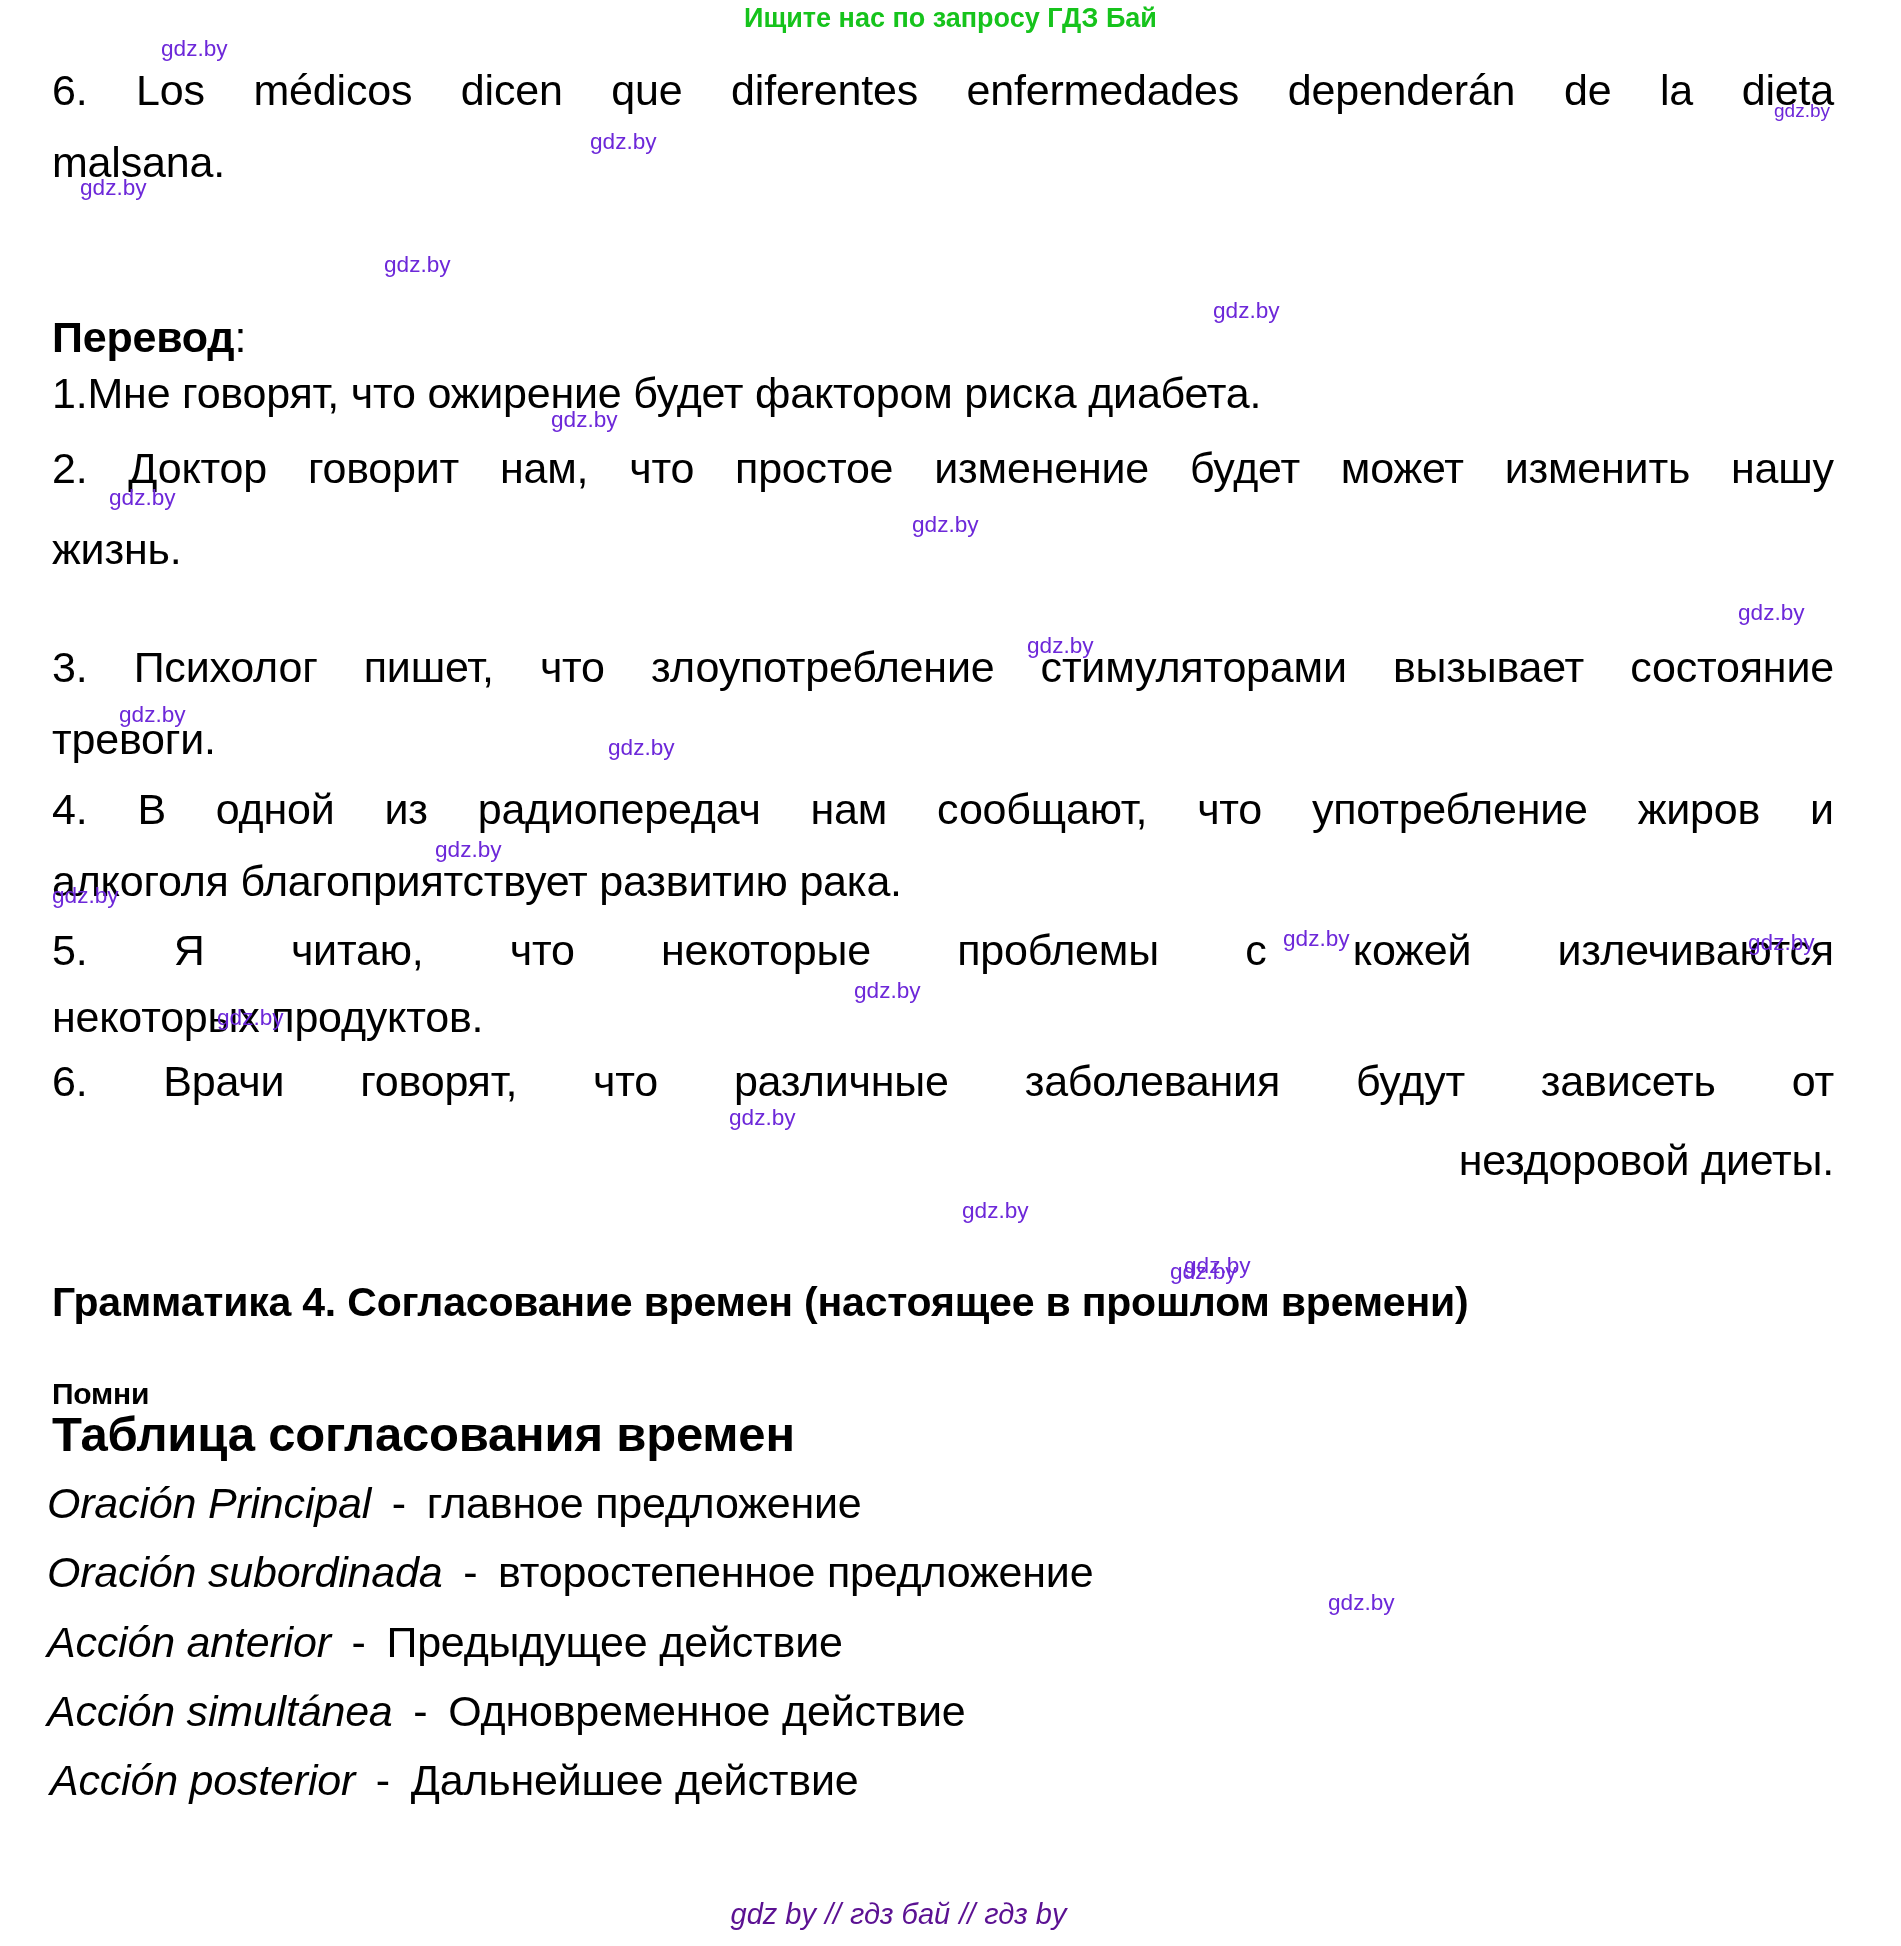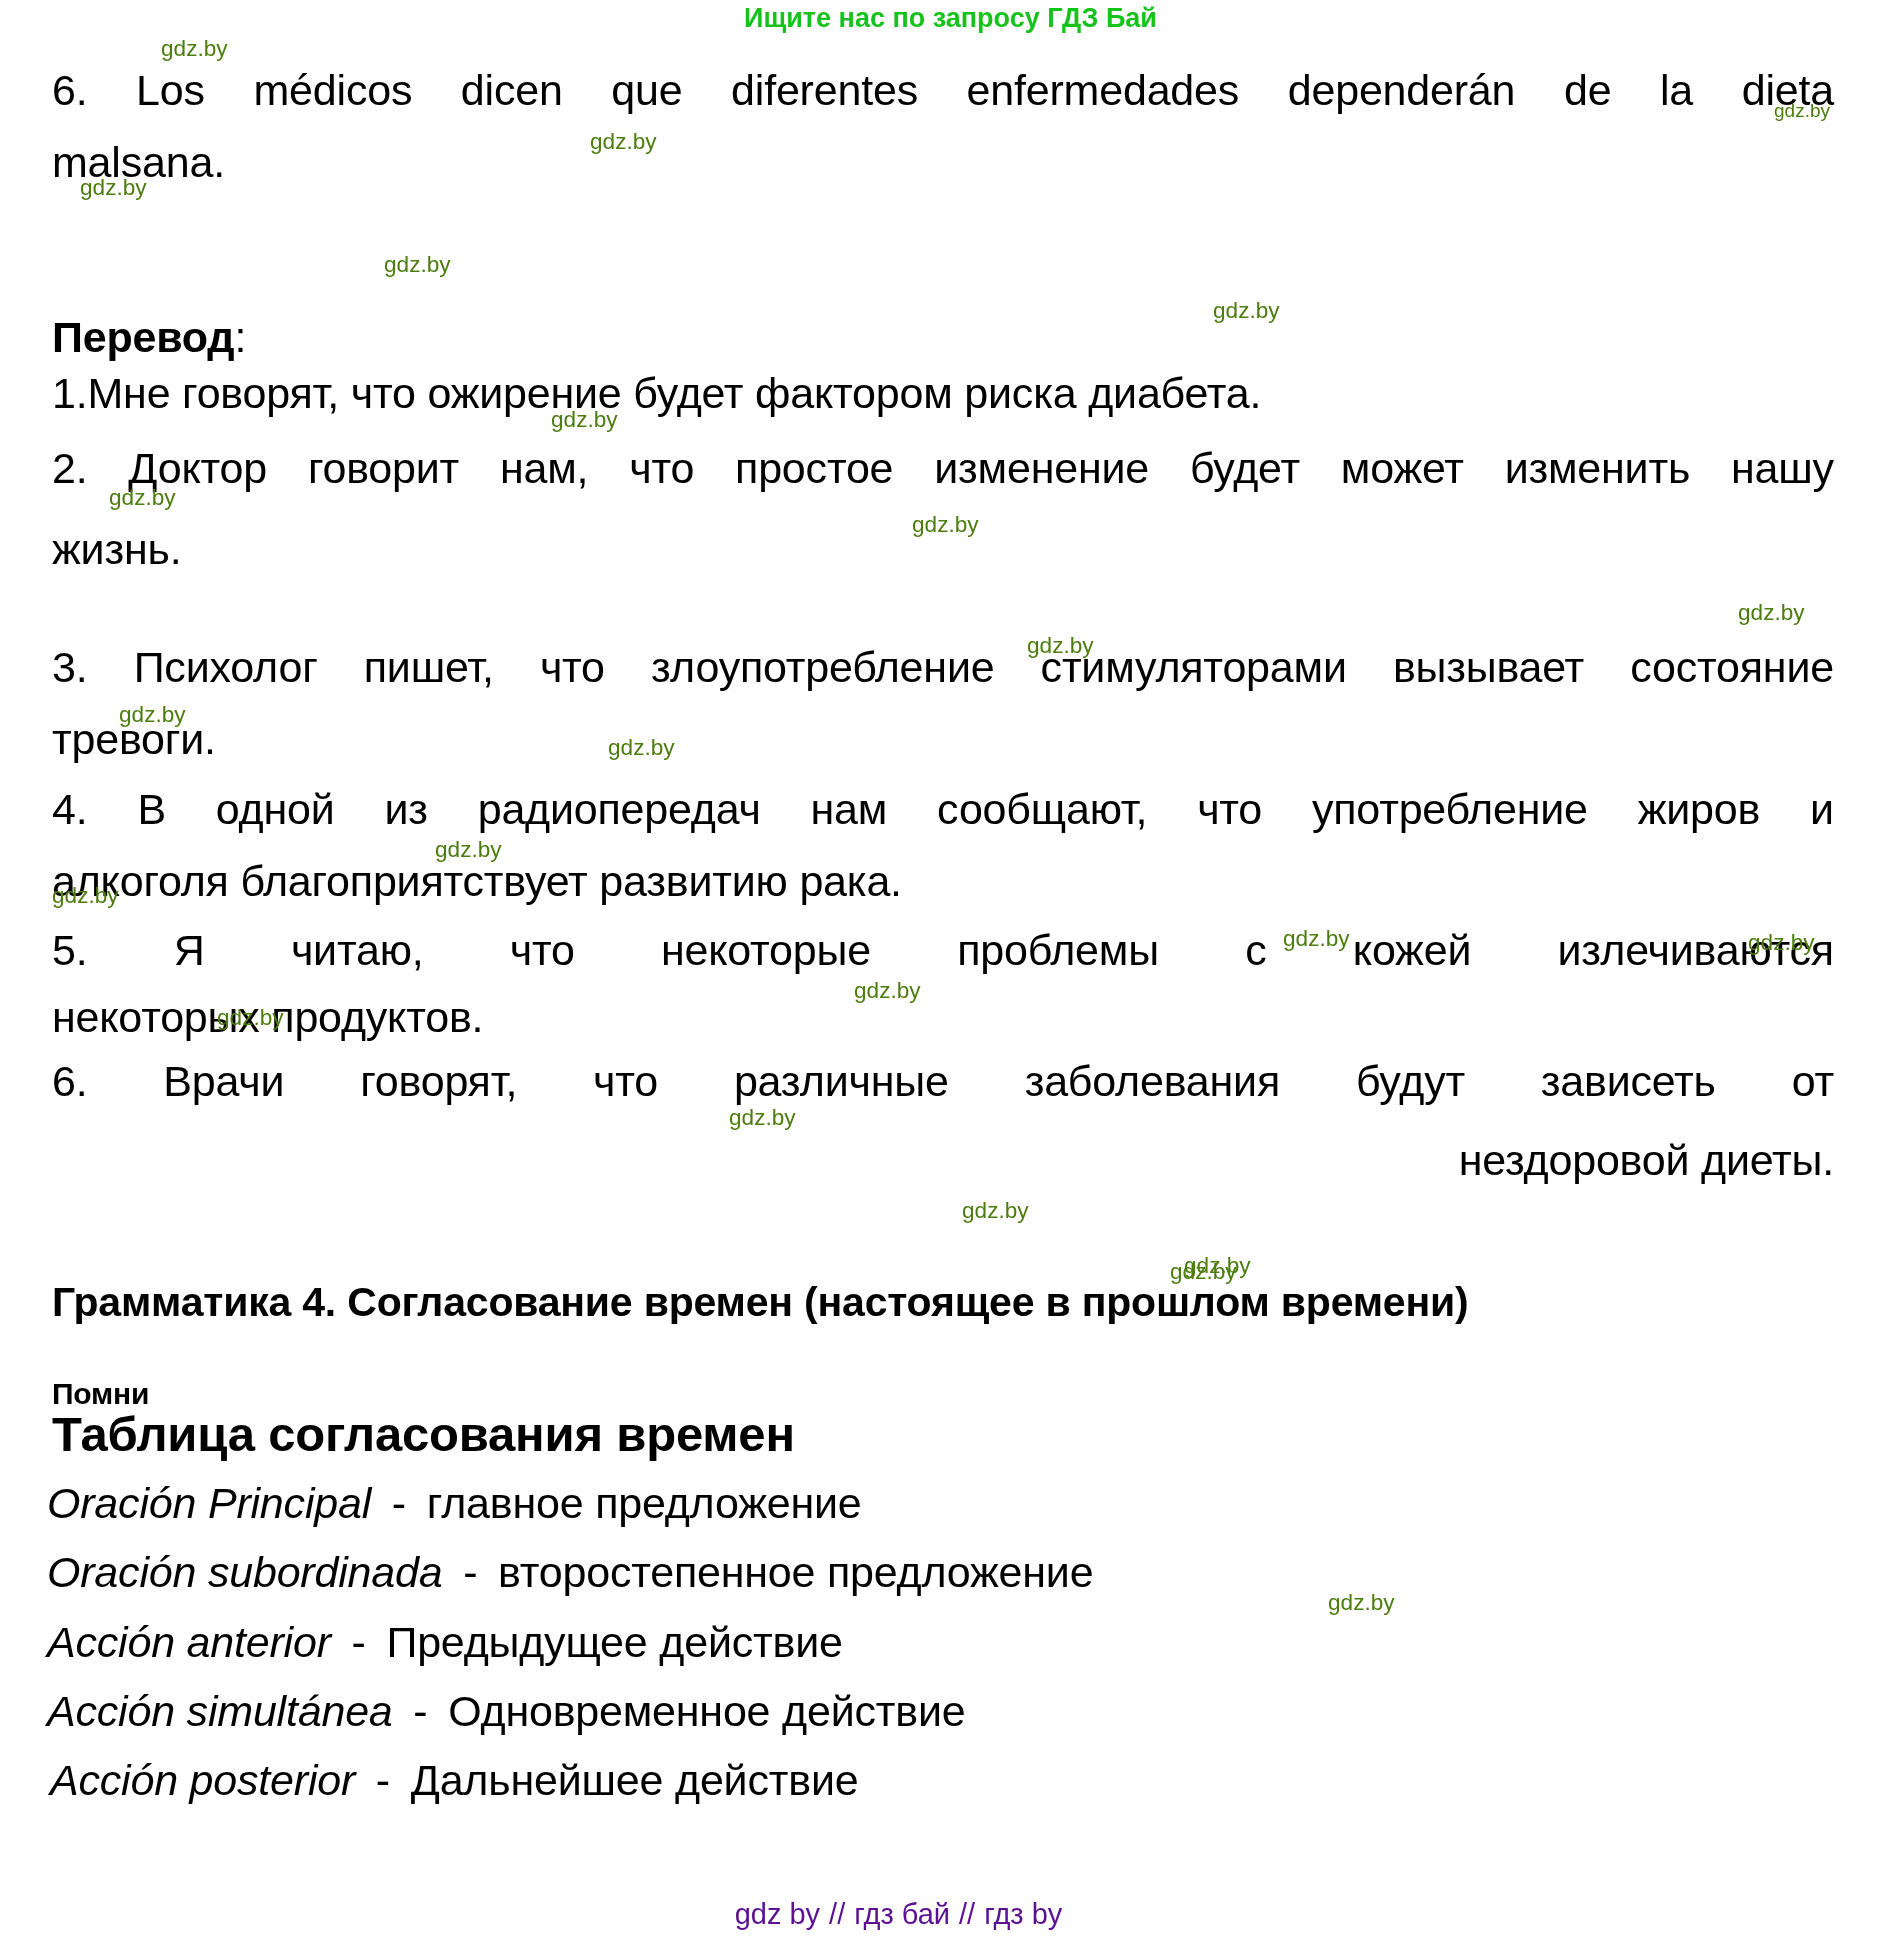--- a/index.html
+++ b/index.html
@@ -75,40 +75,41 @@
   .es-ital {
     font-style: italic;
   }
 
   
   .wm {
     position: absolute;
     font-family: "Liberation Sans Narrow", "Liberation Sans", sans-serif;
     font-size: 22.6px;
     line-height: 22.6px;
-    color: #4d7c0f;
+    color: #6d28d9;
     white-space: nowrap;
     font-weight: 400;
   }
   .wm.sm {
     font-size: 19px;
     line-height: 19px;
   }
 
   
   .footer {
     position: absolute;
     top: 1896px;
     left: 0;
     width: 1797px;
     text-align: center;
     font-size: 29px;
     line-height: 36px;
     color: #5b1192;
     font-family: "Liberation Sans Narrow", "Liberation Sans", sans-serif;
+    font-style: italic;
   }
   .footer .sep {
     padding: 0 9px;
   }
 </style>
 </head>
 <body>
 
 <div class="page">
 

